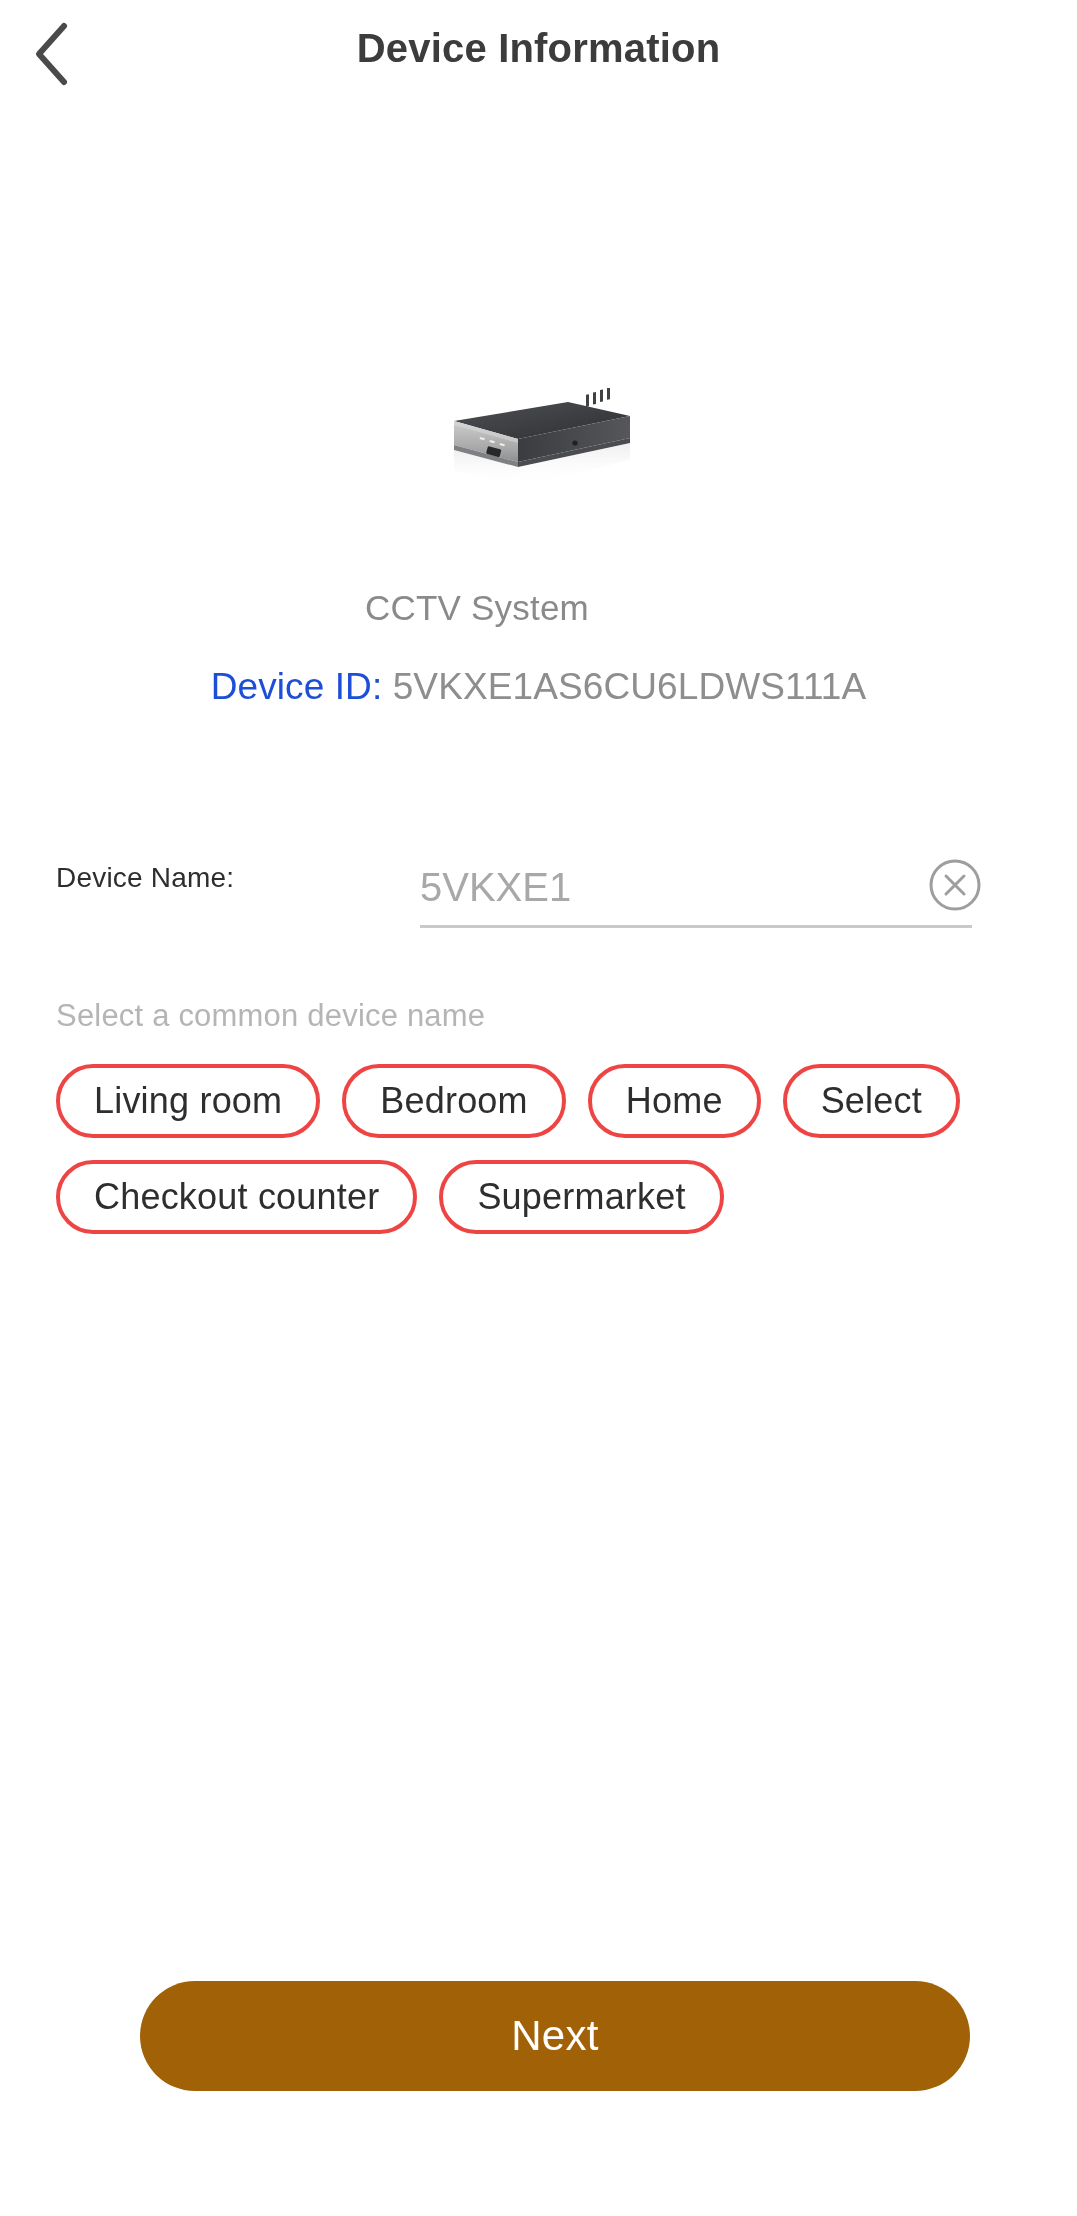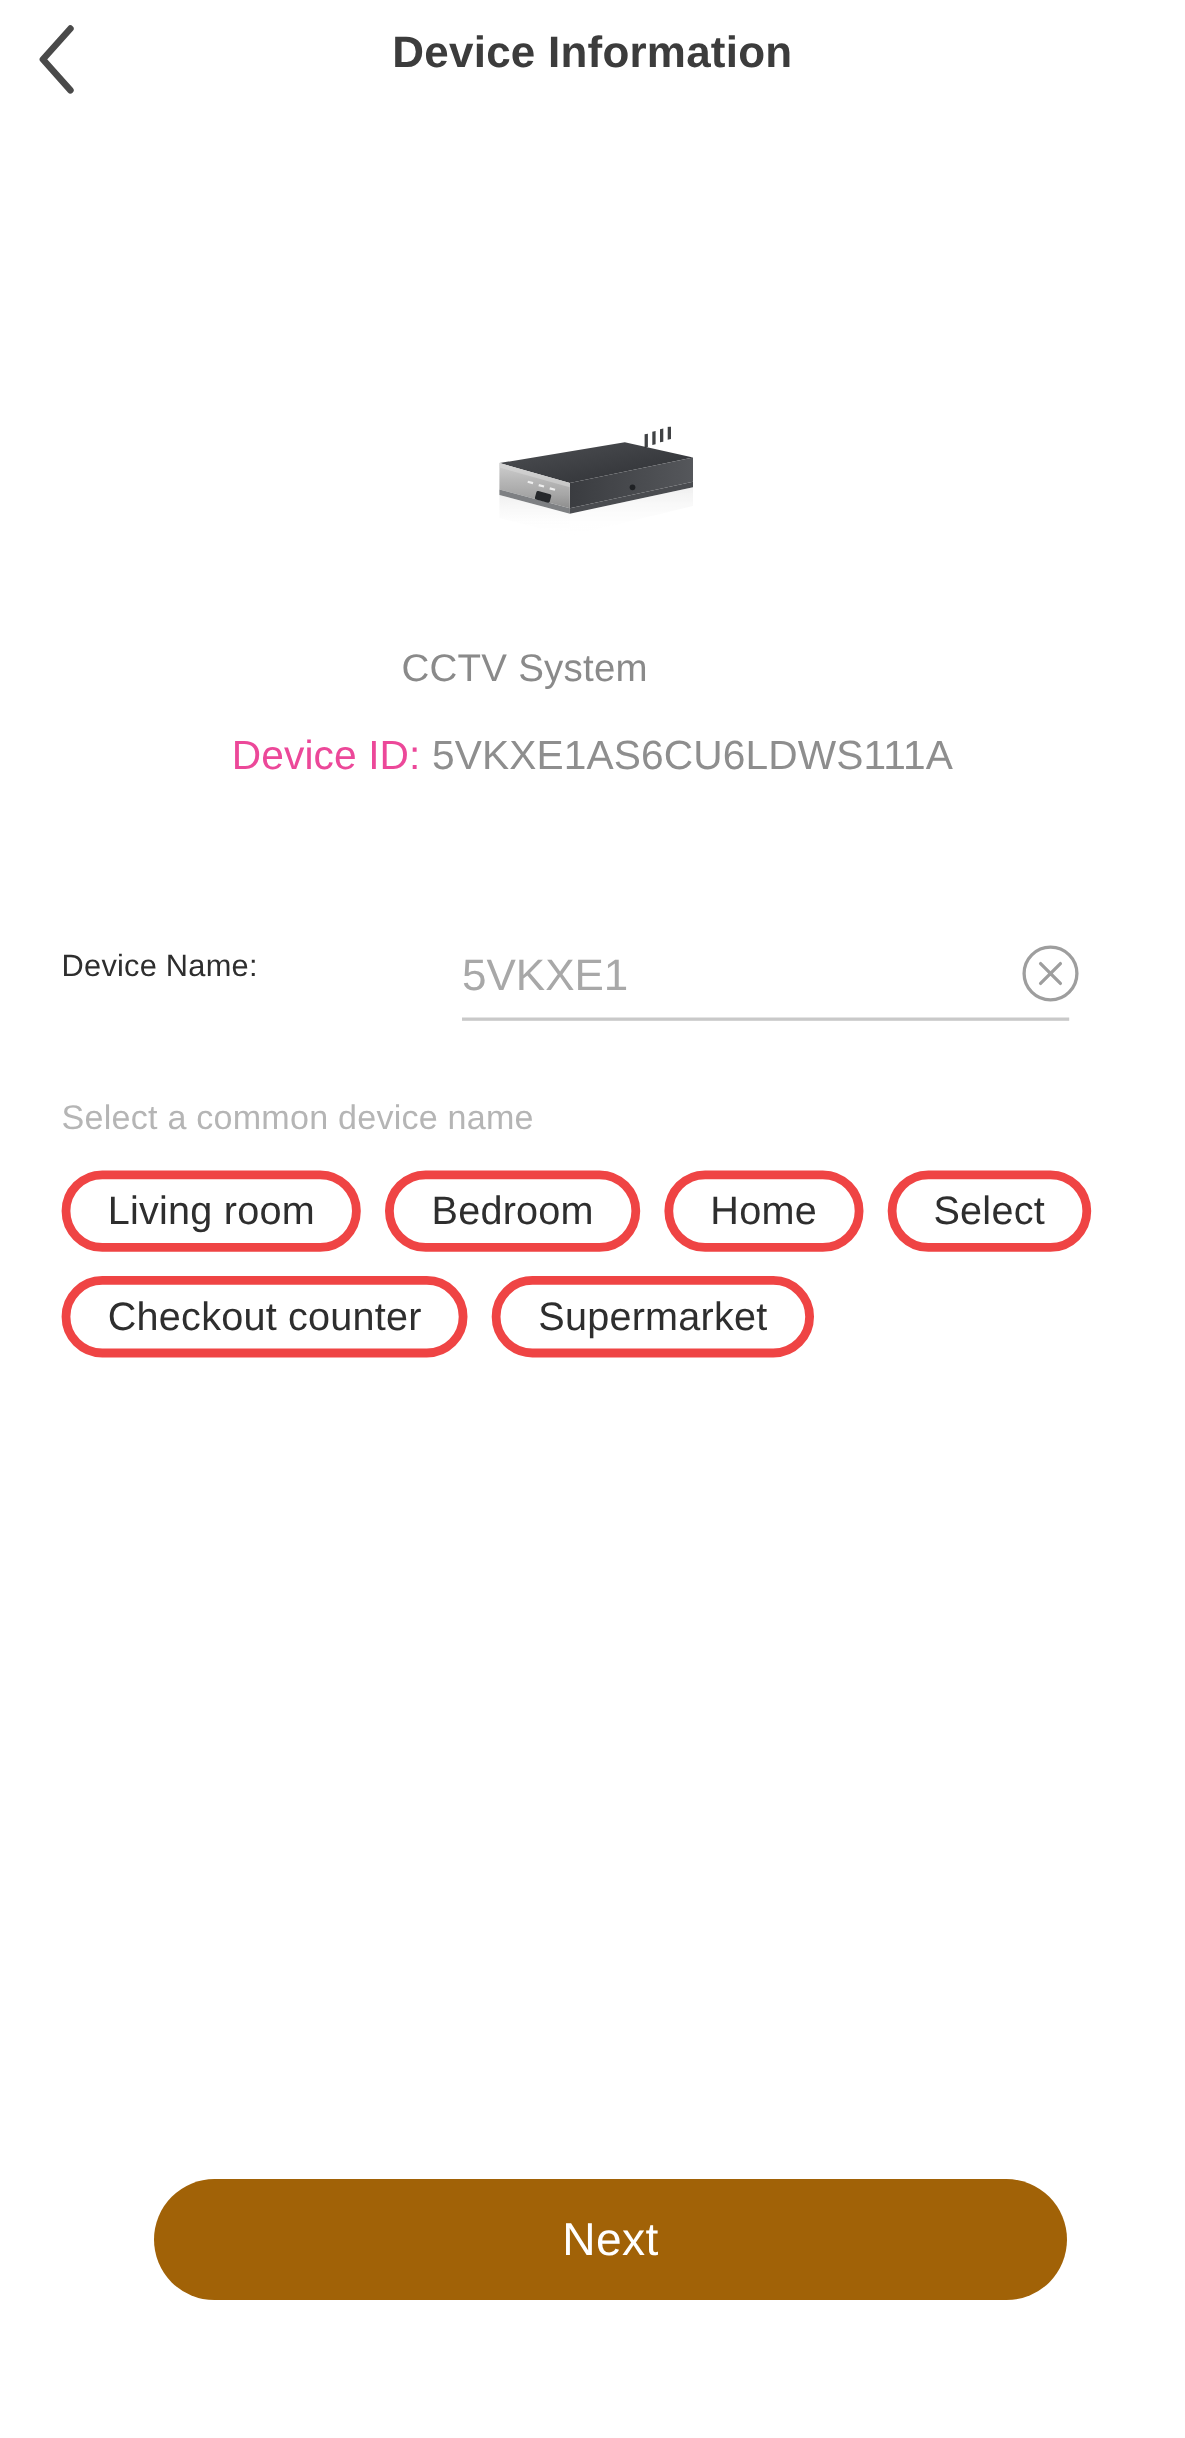--- a/index.html
+++ b/index.html
@@ -92,21 +92,21 @@
     top: 666px;
     left: 0;
     width: 1077px;
     text-align: center;
     font-size: 37px;
     letter-spacing: 0.1px;
     white-space: nowrap;
   }
 
   .device-id-label {
-    color: #ec4899;
+    color: #1d4ed8;
     font-weight: 500;
   }
 
   .device-id-value {
     color: #8e8e8e;
   }
 
   
   .name-row {
     position: absolute;
@@ -196,21 +196,21 @@
     flex-wrap: wrap;
     gap: 22px 22px;
   }
 
   .chip {
     display: inline-flex;
     align-items: center;
     justify-content: center;
     height: 74px;
     padding: 0 34px;
-    border: 8px solid #ef4444;
+    border: 4px solid #ef4444;
     border-radius: 38px;
     background: #ffffff;
     font-size: 36px;
     color: #2e2e2e;
     letter-spacing: 0.2px;
     white-space: nowrap;
     cursor: pointer;
   }
 
   

